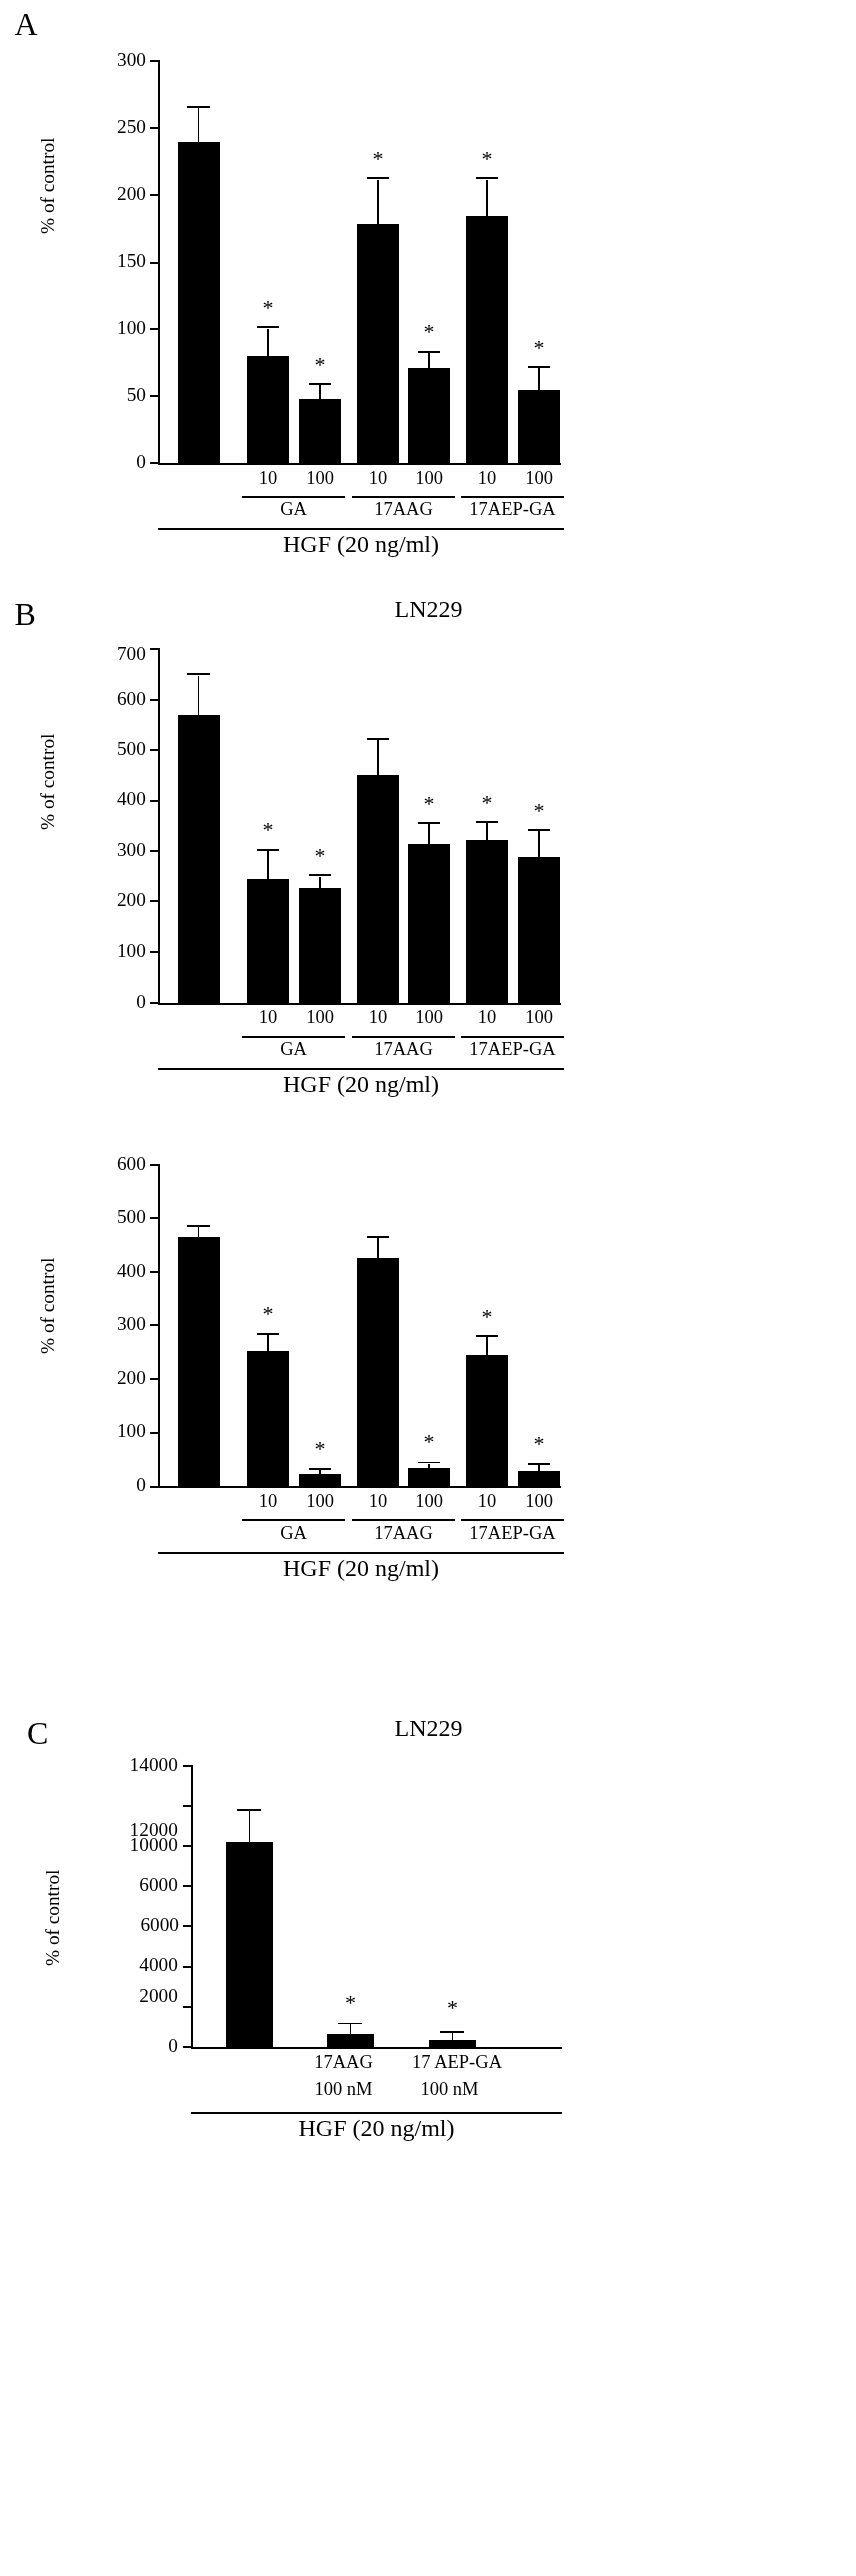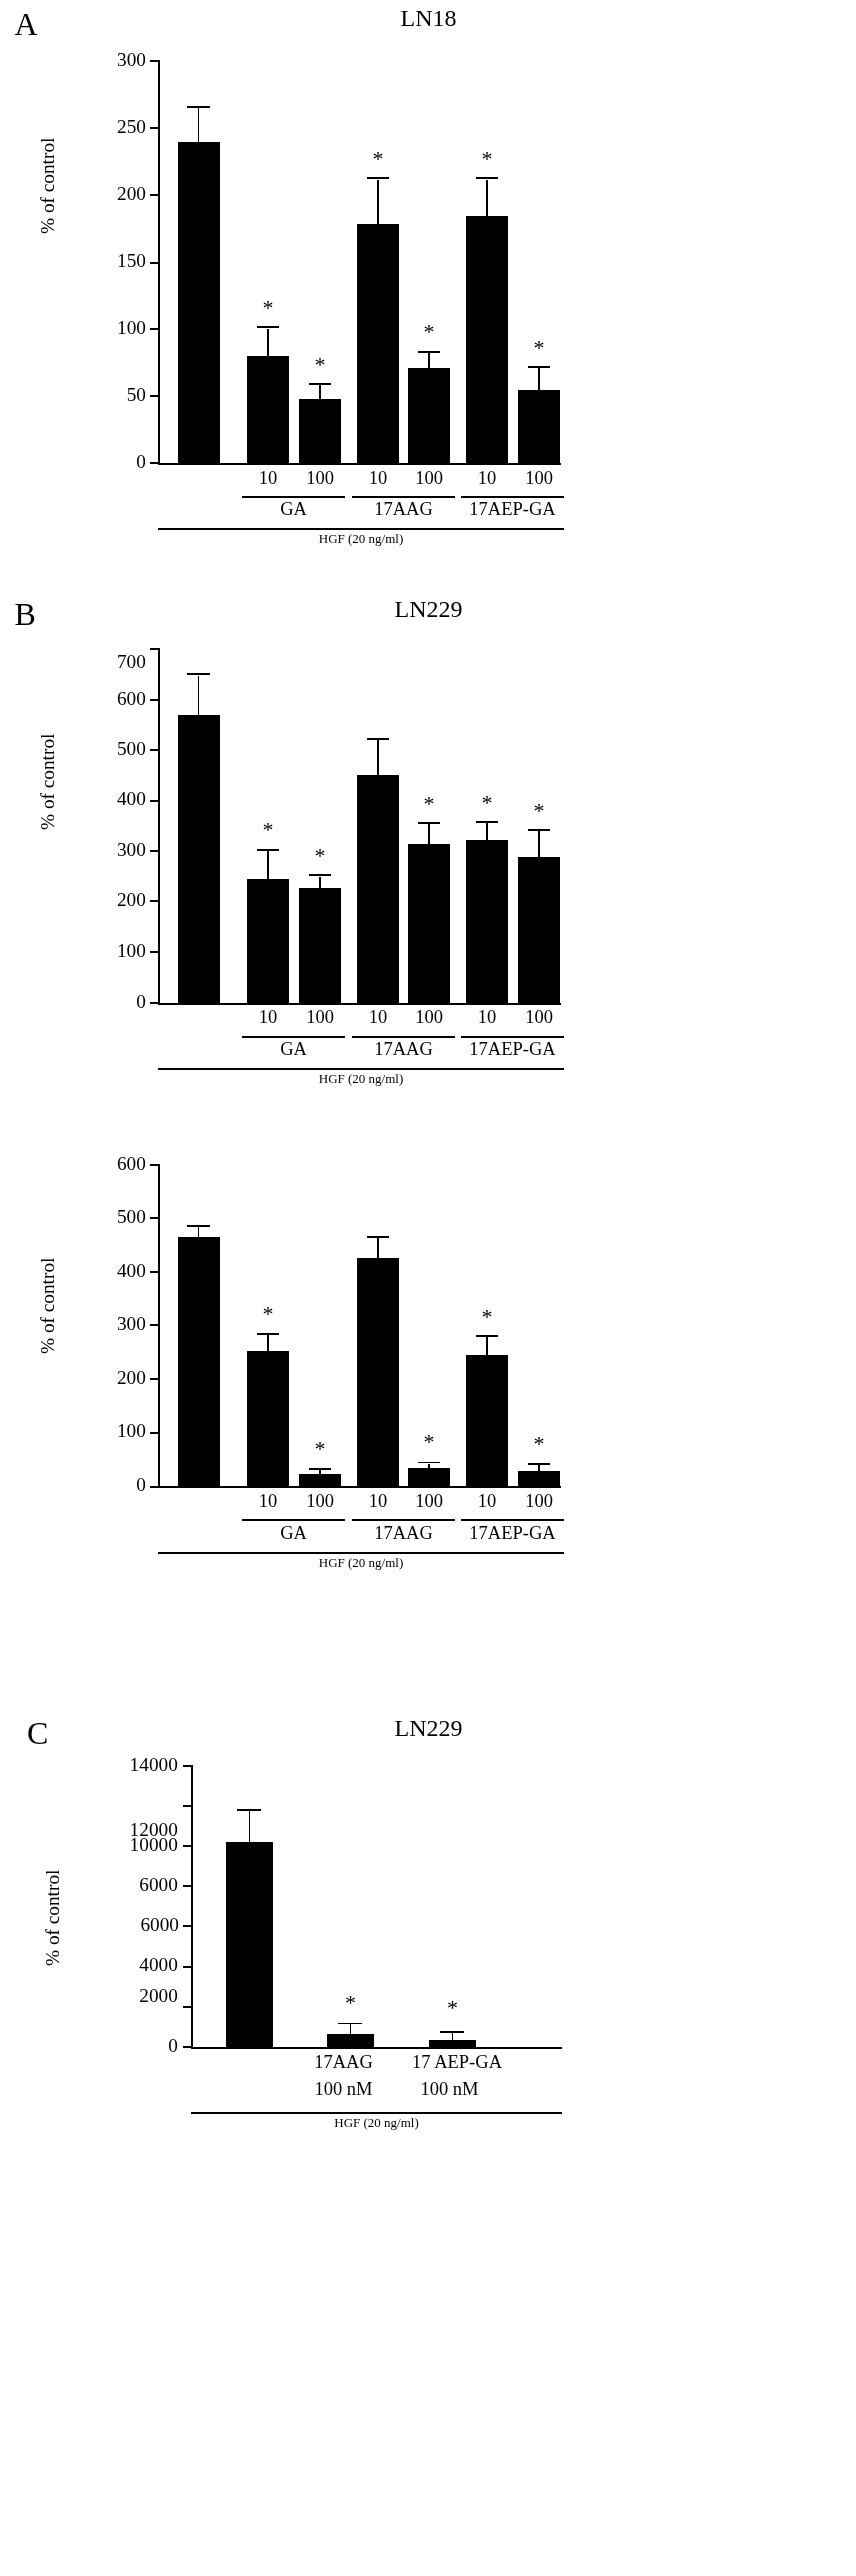--- a/index.html
+++ b/index.html
@@ -22,30 +22,29 @@
   .bar{position:absolute;bottom:0;background:#000;width:100%;}
   .err{position:absolute;width:1.6px;background:#000;left:50%;margin-left:-0.8px;}
   .err-cap{position:absolute;height:1.6px;background:#000;}
   .star{position:absolute;font-size:22px;text-align:center;width:100%;}
 
   .baseline{position:absolute;height:1.6px;background:#000;}
   .dose{position:absolute;font-size:18.5px;text-align:center;white-space:nowrap;}
   .grp-line{position:absolute;height:1.6px;background:#000;}
   .grp-label{position:absolute;font-size:18.5px;text-align:center;white-space:nowrap;}
   .hgf-line{position:absolute;height:1.6px;background:#000;}
-  .hgf-label{position:absolute;font-size:13px;text-align:center;white-space:nowrap;}
+  .hgf-label{position:absolute;font-size:24px;text-align:center;white-space:nowrap;}
 </style>
 </head>
 <body>
 
 <div class="page">
 
   <div class="panel" id="panelA" style="position:absolute;left:0;top:0;width:857px;height:596px;">
     <div class="panel-letter" style="left:14.5px;top:6.4px;">A</div>
-    <div class="chart-title" style="top:4.8px;">LN18</div>
 
     <div class="axis-title" style="left:37px;top:234px;">% of control</div>
 
     <div class="plot-wrap" style="left:81px;top:48px;width:741px;height:548px;">
 
       <div class="yaxis" style="left:77px;top:12px;height:403px;"></div>
 
       <div class="ytick" style="left:69px;top:414px;"></div>
       <div class="ylabel" style="left:13px;top:403px;width:52px;">0</div>
       <div class="ytick" style="left:69px;top:347px;"></div>
@@ -149,21 +148,21 @@
       <div class="ylabel" style="left:4.8px;top:253px;width:60px;">200</div>
       <div class="ytick" style="left:69px;top:214px;"></div>
       <div class="ylabel" style="left:4.8px;top:203px;width:60px;">300</div>
       <div class="ytick" style="left:69px;top:164px;"></div>
       <div class="ylabel" style="left:4.8px;top:152px;width:60px;">400</div>
       <div class="ytick" style="left:69px;top:113px;"></div>
       <div class="ylabel" style="left:4.8px;top:102px;width:60px;">500</div>
       <div class="ytick" style="left:69px;top:63px;"></div>
       <div class="ylabel" style="left:4.8px;top:52px;width:60px;">600</div>
       <div class="ytick" style="left:69px;top:12px;"></div>
-      <div class="ylabel" style="left:4.8px;top:15px;width:60px;">700</div>
+      <div class="ylabel" style="left:4.8px;top:7px;width:60px;">700</div>
 
       <div class="bars" style="left:79px;top:0;width:403px;height:367px;">
 
         <div class="bar-slot" style="left:17.7px;width:42px;height:367px;">
           <div class="bar" style="height:288px;"></div>
           <div class="err" style="bottom:288px;height:39px;"></div>
           <div class="err-cap" style="bottom:328px;left:9.7px;width:22.6px;"></div>
         </div>
         <div class="bar-slot" style="left:87px;width:42px;height:367px;">
           <div class="bar" style="height:124px;"></div>

